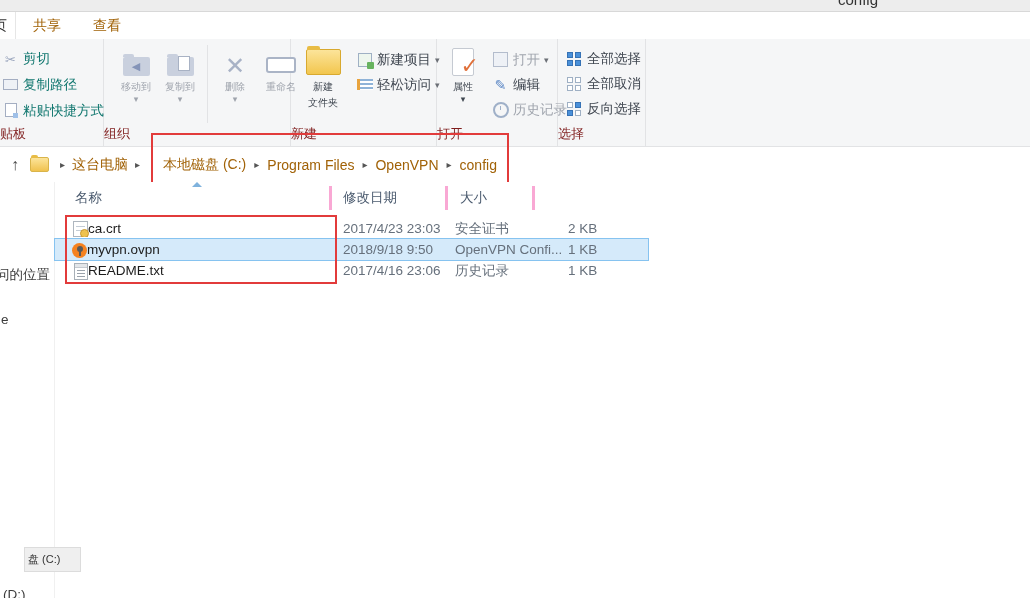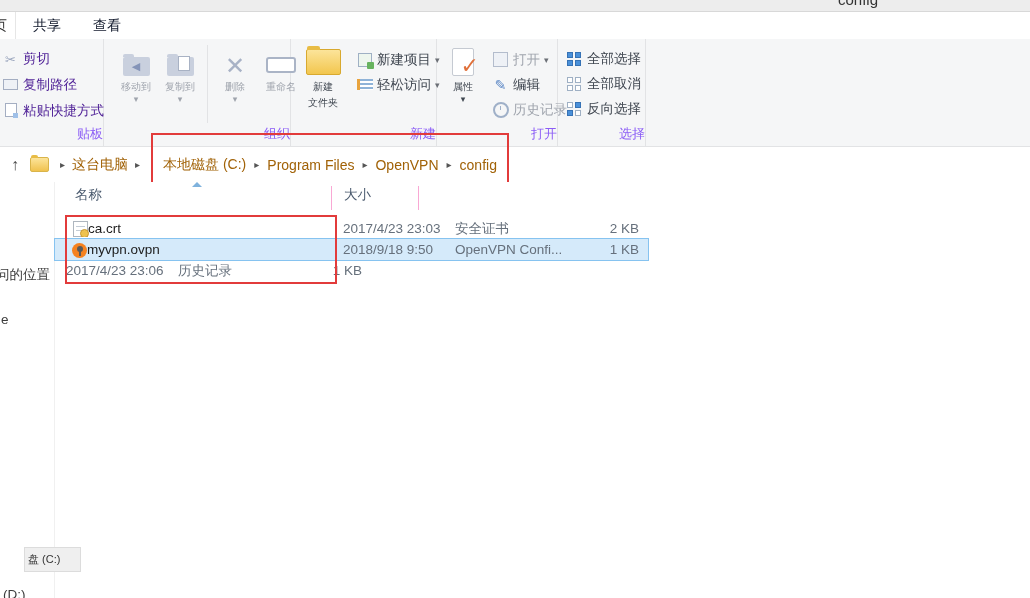--- a/index.html
+++ b/index.html
@@ -7,34 +7,34 @@
           font-family:"Liberation Sans","DejaVu Sans",sans-serif;-webkit-font-smoothing:antialiased;}
 
   
   .titlebar{position:relative;height:11px;background:#ededed;overflow:hidden;}
   .titlebar .t{position:absolute;left:838px;top:-9px;font-size:15px;color:#333;}
 
   
   .tabstrip{height:27px;background:#fff;border-top:1px solid #d8d8d8;display:flex;align-items:center;}
   .tab-partial{width:15px;height:100%;border-right:1px solid #e6e6e6;display:flex;align-items:center;overflow:hidden;background:#fff;}
   .tab-partial span{margin-left:-7px;font-size:14px;color:#333;}
-  .tab{font-size:14px;color:#0f172a;cursor:default;}
+  .tab{font-size:14px;color:#a16207;cursor:default;}
   .tab.share{margin-left:17px;}
   .tab.view{margin-left:32px;}
 
   
   .ribbon{height:107px;background:#f5f6f7;border-bottom:1px solid #e2e3e5;display:flex;position:relative;}
   .rgroup{position:relative;height:100%;border-right:1px solid #e2e3e5;box-sizing:border-box;flex:none;}
-  .glabel{position:absolute;bottom:3px;left:0;right:0;text-align:right;font-size:13px;color:#8b5cf6;}
+  .glabel{position:absolute;bottom:3px;left:0;right:0;text-align:left;font-size:13px;color:#7f1d1d;}
 
   
   .g-clip{width:104px;padding:7px 0 0 2px;box-sizing:border-box;}
   .crow{display:flex;align-items:center;height:26px;}
   .ci{width:17px;margin-right:4px;text-align:center;color:#9aa5bd;font-size:13px;flex:none;}
-  .cl{font-size:13.5px;color:#4c1d95;white-space:nowrap;}
+  .cl{font-size:13.5px;color:#0f766e;white-space:nowrap;}
   .ic-copypath{display:inline-block;width:13px;height:9px;border:1px solid #a4aec2;background:#eef1f6;}
   .ic-paste{display:inline-block;width:10px;height:12px;border:1px solid #a4aec2;background:#fff;position:relative;}
   .ic-paste::after{content:"";position:absolute;right:-2px;bottom:-2px;width:5px;height:5px;background:#9fc0e8;}
 
   
   .bigbtn{text-align:center;flex:none;}
   .bico{height:36px;display:flex;align-items:flex-end;justify-content:center;}
   .blbl{font-size:10px;line-height:16px;white-space:nowrap;}
   .bcaret{font-size:9px;line-height:9px;}
   .gray .blbl,.gray .bcaret{color:#9fa4ad;}
@@ -94,33 +94,33 @@
   .navdiv{position:absolute;left:54px;top:0;bottom:0;width:1px;background:#f0f0f0;}
   .navfrag{position:absolute;font-size:13.5px;color:#3b3b3b;white-space:nowrap;}
   .frag-places{left:-4px;top:84px;}
   .frag-e{left:1px;top:130px;}
   .cdrive{position:absolute;left:-1px;top:365px;width:57px;height:25px;background:#efefef;border:1px solid #dcdcdc;box-sizing:border-box;display:flex;align-items:center;padding-left:3px;font-size:11px;color:#333;margin-left:25px;}
   .frag-d{left:3px;top:405px;}
 
   
   .filearea{position:absolute;left:55px;top:0;right:0;bottom:0;}
   .lheader{display:flex;height:24px;margin-top:4px;font-size:13.5px;color:#4a5a6e;align-items:center;}
-  .hc{border-right:1px solid #f9a8d4;box-sizing:border-box;height:100%;display:flex;}
+  .hc{border-right:3px solid #f9a8d4;box-sizing:border-box;height:100%;display:flex;align-items:center;}
   .hc.name{width:277px;padding-left:20px;}
   .hc.date{width:116px;padding-left:11px;}
   .hc.type{width:120px;padding-left:7px;}
   .hc.size{width:87px;padding-left:12px;}
   .sortmark{position:absolute;left:137px;top:0;width:0;height:0;border-left:5px solid transparent;border-right:5px solid transparent;border-bottom:5px solid #7fb2dd;}
   .rows{margin-top:8px;position:relative;}
   .frow{display:flex;height:21px;align-items:center;font-size:13.5px;width:593px;box-sizing:border-box;}
   .frow.selected{background:#d5eafa;outline:1px solid #86c3f0;}
   .cname{width:277px;display:flex;align-items:center;padding-left:17px;box-sizing:border-box;color:#1c1c1c;overflow:hidden;}
   .cdate{width:116px;padding-left:11px;color:#66707c;box-sizing:border-box;}
   .ctype{width:120px;padding-left:7px;color:#66707c;box-sizing:border-box;overflow:hidden;white-space:nowrap;}
-  .csize{width:80px;padding-right:9px;text-align:right;color:#66707c;box-sizing:border-box;}
+  .csize{width:80px;padding-right:9px;color:#66707c;box-sizing:border-box;}
 
   .fi{width:17px;height:17px;position:relative;flex:none;margin-right:5px;}
   .fi-cert{width:13px;height:14px;margin:1px 0 0 1px;background:#fff;border:1px solid #aeb6bf;
            background-image:repeating-linear-gradient(#fff 0 2px,#c3ccd6 2px 3px,#fff 3px 4px);background-size:9px 10px;background-position:2px 2px;background-repeat:no-repeat;position:relative;}
   .fi-cert::after{content:"";position:absolute;right:-2px;bottom:-2px;width:7px;height:7px;border-radius:50%;background:#eec24e;border:1px solid #c9982f;}
   .fi-ovpn{width:15px;height:15px;margin:1px 0 0 0;border-radius:50%;background:#f58220;position:relative;}
   .fi-ovpn::before{content:"";position:absolute;left:4.5px;top:3px;width:6px;height:6px;border-radius:50%;background:#5a5a5a;}
   .fi-ovpn::after{content:"";position:absolute;left:6.5px;top:7px;width:2px;height:6px;background:#5a5a5a;}
   .fi-txt{width:12px;height:15px;margin:1px 0 0 2px;background:#fff;border:1px solid #a8b0b8;position:relative;}
   .fi-txt::before{content:"";position:absolute;left:0;top:0;right:0;height:3px;background:#e3e6e9;border-bottom:1px solid #c5cad0;}
@@ -316,20 +316,21 @@
     <div class="navfrag frag-e">e</div>
     <div class="cdrive">盘 (C:)</div>
     <div class="navfrag frag-d">(D:)</div>
 
     <div class="filearea">
       <div class="lheader">
         <div class="hc name">
           <span>名称</span>
           <span class="sortmark"></span>
         </div>
+        <div class="hc date">修改日期</div>
         <div class="hc size">大小</div>
       </div>
 
       <div class="rows">
         <div class="frow">
           <div class="cname">
               <span class="fi fi-cert"></span>
               <span>ca.crt</span>
             </div>
           <div class="cdate">2017/4/23 23:03</div>
@@ -339,21 +340,25 @@
         <div class="frow selected">
           <div class="cname">
               <span class="fi fi-ovpn"></span>
               <span>myvpn.ovpn</span>
             </div>
           <div class="cdate">2018/9/18 9:50</div>
           <div class="ctype">OpenVPN Confi...</div>
           <div class="csize">1 KB</div>
         </div>
         <div class="frow">
-          <div class="cdate">2017/4/23 23:06</div>
+          <div class="cname">
+              <span class="fi fi-txt"></span>
+              <span>README.txt</span>
+            </div>
+          <div class="cdate">2017/4/16 23:06</div>
           <div class="ctype">历史记录</div>
           <div class="csize">1 KB</div>
         </div>
       </div>
 
       <div class="redrect-list"></div>
     </div>
 
   </div>
 

